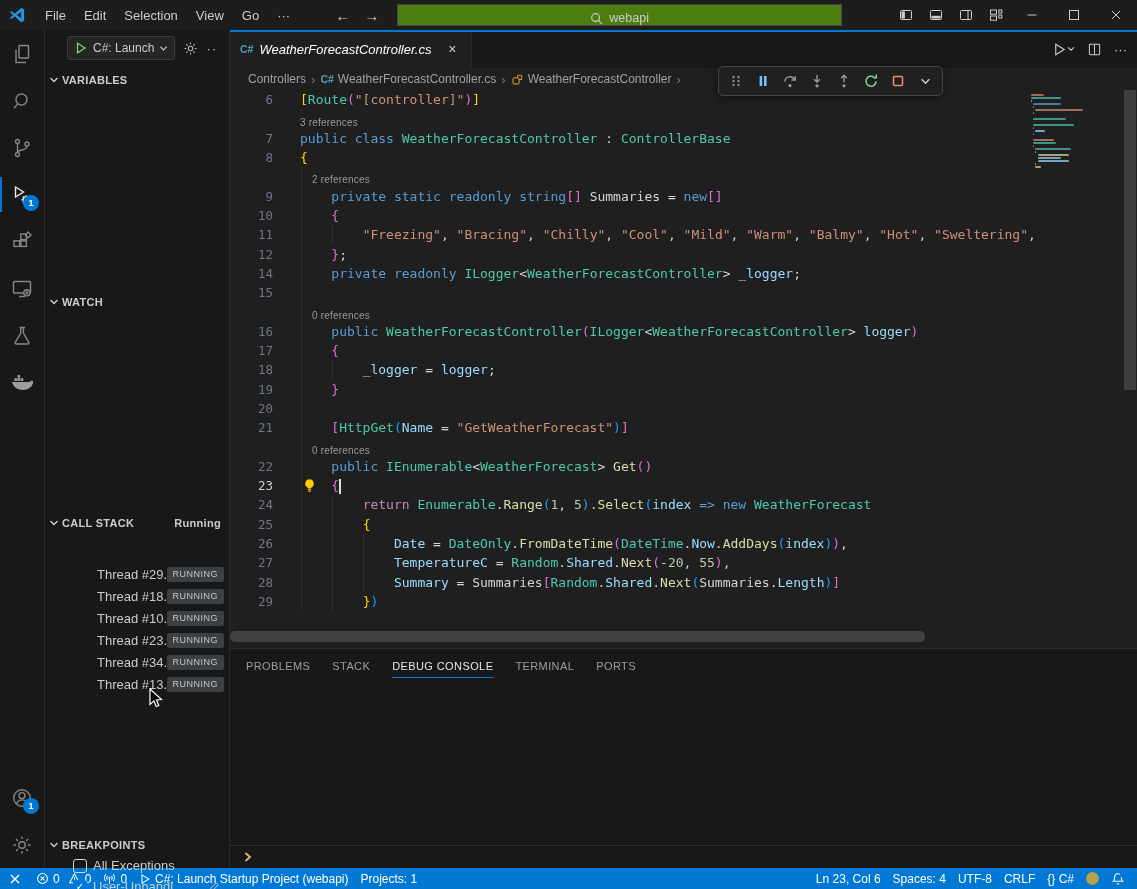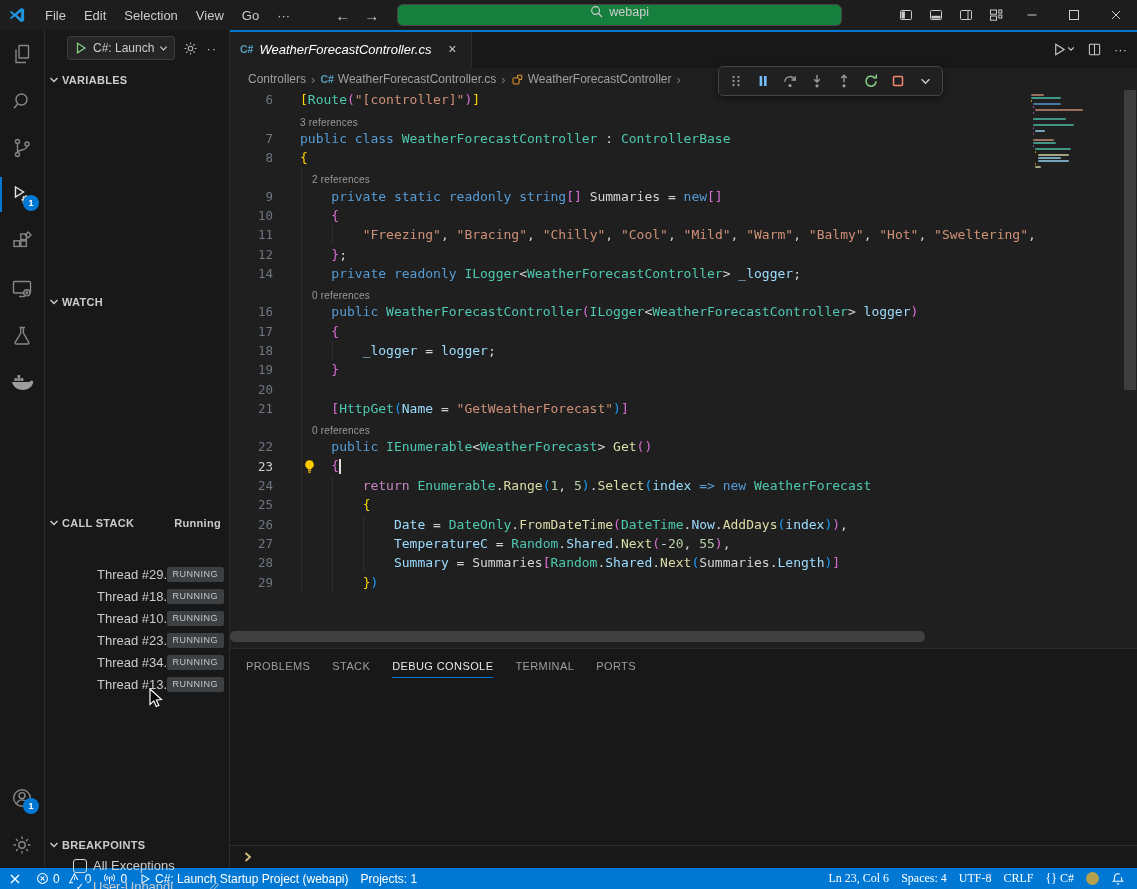--- a/index.html
+++ b/index.html
@@ -6,21 +6,21 @@
   html,body { width:1137px; height:889px; overflow:hidden; }
   body { background:#181818; font-family:"Liberation Sans",sans-serif; color:#cccccc; position:relative; font-size:13px; }
   svg { display:block; }
 
   
   .titlebar { height:30px; background:#1d1d1d; display:flex; align-items:center; position:relative; }
   .vscode-logo { width:18px; height:18px; margin:0 10px 0 8px; }
   .menus { display:flex; align-items:center; height:100%; }
   .menu-item { padding:0 9px; height:22px; display:flex; align-items:center; border-radius:4px; color:#cccccc; cursor:default; }
   .tb-nav { display:flex; gap:14px; margin:0 18px 0 36px; color:#cccccc; font-size:15px; }
-  .searchbox { width:445px; height:22px; background:#15803d; border:1px solid #454545; border-radius:6px; display:flex; align-items:flex-start; justify-content:center; gap:6px; color:#cccccc; font-size:12.5px; }
+  .searchbox { width:445px; height:22px; background:#4d7c0f; border:1px solid #454545; border-radius:0; display:flex; align-items:flex-end; justify-content:center; gap:6px; color:#cccccc; font-size:12.5px; }
   .tb-right { margin-left:auto; display:flex; align-items:center; height:100%; }
   .tb-icon { width:30px; height:30px; display:flex; align-items:center; justify-content:center; color:#cccccc; }
   .win-ctl { width:42px; height:30px; display:flex; align-items:center; justify-content:center; }
   #editor-top-line { position:absolute; left:230px; right:0; top:30px; height:2px; background:#0078d4; z-index:5; }
 
   
   .main { display:flex; height:838px; }
   .activitybar { width:45px; background:#181818; border-right:1px solid #2b2b2b; display:flex; flex-direction:column; }
   .ab-group { display:flex; flex-direction:column; }
   .ab-bottom { margin-top:auto; }
@@ -89,21 +89,21 @@
   .filter-input::placeholder { color:#8c8c8c; }
   .panel-select { height:22px; background:#313131; border:1px solid #3c3c3c; border-radius:2px; display:flex; align-items:center; gap:8px; padding:0 8px; font-size:12px; color:#cccccc; white-space:nowrap; }
   .panel-icon { width:20px; height:20px; display:flex; align-items:center; justify-content:center; color:#cccccc; }
   .panel-body { flex:1; }
   .panel-prompt { height:23px; border-top:1px solid #2e2e2e; display:flex; align-items:center; padding-left:12px; }
 
   
   .statusbar { height:21px; background:#0078d4; display:flex; align-items:center; color:#ffffff; font-size:12px; padding:0 6px 0 0; }
   .sb-item { display:flex; align-items:center; gap:4px; padding:0 6px; height:100%; white-space:nowrap; }
   .sb-remote { padding:0 8px; }
-  .sb-rightside { margin-left:auto; display:flex; align-items:center; height:100%;font-family:Liberation Serif, serif; }
+  .sb-rightside { margin-left:auto; display:flex; align-items:center; height:100%; }
   .dot-circle { width:13px; height:13px; border-radius:50%; background:#b5a14a; }
 
   .mouse-cursor { position:absolute; left:148px; top:688px; z-index:50; pointer-events:none; }
 </style>
 </head>
 <body>
 
 <div class="titlebar">
   <svg class="vscode-logo" viewBox="0 0 24 24">
       <path fill="#2196e0" d="M17.5 2.5 9 10.2 4.6 6.8 2.5 8l4.4 4-4.4 4 2.1 1.2L9 13.8l8.5 7.7 4-1.9V4.4zM17.5 7.6v8.8L11.6 12z"></path>
@@ -455,20 +455,25 @@
           </div>
           <div class="row code-row">
             <div class="guide" style="left: 70.5px;"></div>
             <div class="gutter">12</div>
             <span class="ctext"><span style="color: rgb(212, 212, 212);">    </span><span style="color: rgb(218, 112, 214);">}</span><span style="color: rgb(212, 212, 212);">;</span></span>
           </div>
           <div class="row code-row">
             <div class="guide" style="left: 70.5px;"></div>
             <div class="gutter">14</div>
             <span class="ctext"><span style="color: rgb(212, 212, 212);">    </span><span style="color: rgb(86, 156, 214);">private</span><span style="color: rgb(212, 212, 212);"> </span><span style="color: rgb(86, 156, 214);">readonly</span><span style="color: rgb(212, 212, 212);"> </span><span style="color: rgb(78, 201, 176);">ILogger</span><span style="color: rgb(212, 212, 212);">&lt;</span><span style="color: rgb(78, 201, 176);">WeatherForecastController</span><span style="color: rgb(212, 212, 212);">&gt; </span><span style="color: rgb(156, 220, 254);">_logger</span><span style="color: rgb(212, 212, 212);">;</span></span>
+          </div>
+          <div class="row code-row">
+            <div class="guide" style="left: 70.5px;"></div>
+            <div class="gutter">15</div>
+            <span class="ctext"></span>
           </div>
           <div class="row cl-row">
             <div class="guide" style="left: 70.5px;"></div>
             <div class="gutter"></div>
             <span class="cl-text">    0 references</span>
           </div>
           <div class="row code-row">
             <div class="guide" style="left: 70.5px;"></div>
             <div class="gutter">16</div>
             <span class="ctext"><span style="color: rgb(212, 212, 212);">    </span><span style="color: rgb(86, 156, 214);">public</span><span style="color: rgb(212, 212, 212);"> </span><span style="color: rgb(78, 201, 176);">WeatherForecastController</span><span style="color: rgb(218, 112, 214);">(</span><span style="color: rgb(78, 201, 176);">ILogger</span><span style="color: rgb(212, 212, 212);">&lt;</span><span style="color: rgb(78, 201, 176);">WeatherForecastController</span><span style="color: rgb(212, 212, 212);">&gt; </span><span style="color: rgb(156, 220, 254);">logger</span><span style="color: rgb(218, 112, 214);">)</span></span>

